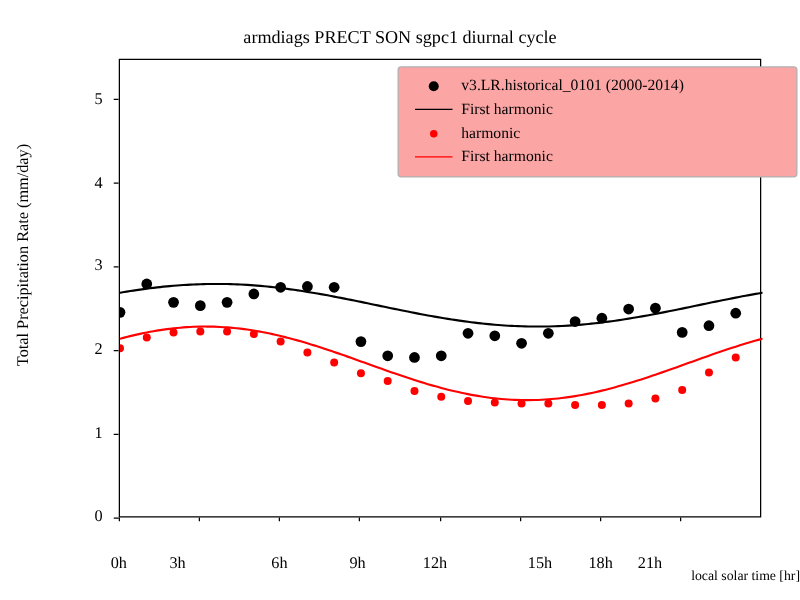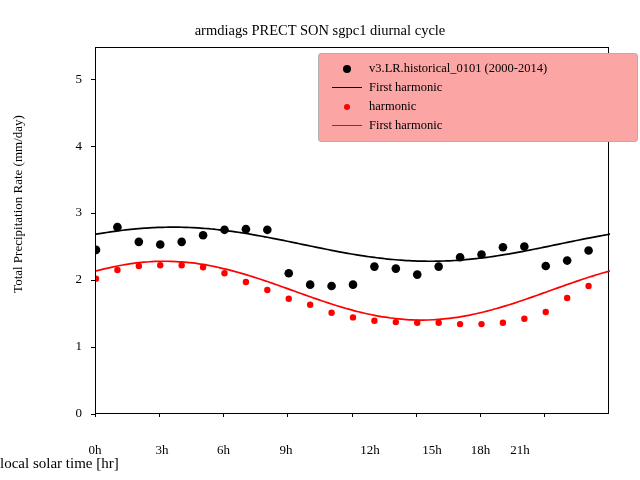--- a/index.html
+++ b/index.html
@@ -2,21 +2,21 @@
 <html><head>
 <meta charset="utf-8">
 <style>
   html,body{margin:0;padding:0;}
   body{width:640px;height:480px;background:#ffffff;font-family:"DejaVu Sans","Liberation Sans",sans-serif;overflow:hidden;}
   #fig{position:relative;width:640px;height:480px;font-family:Liberation Serif, serif;}
   #title{position:absolute;left:0;top:22px;width:640px;text-align:center;font-size:14.5px;color:#000;}
   #plot{position:absolute;left:95px;top:47px;width:514px;height:367px;border:1.1px solid #000;box-sizing:border-box;background:#fff;}
   #svgwrap{position:absolute;left:0;top:0;width:514px;height:367px;}
   #ylabel{position:absolute;left:-172px;top:196px;width:380px;text-align:center;transform:rotate(-90deg);transform-origin:center center;font-size:13px;color:#000;}
-  #xlabel{position:absolute;left:0;top:455px;width:640px;text-align:left;font-size:15px;color:#000;}
+  #xlabel{position:absolute;left:0;top:455px;width:640px;text-align:right;font-size:11px;color:#000;}
   .ytick{position:absolute;text-align:right;width:60px;font-size:13px;color:#000;}
   .ytickmark{position:absolute;width:4px;height:1.1px;background:#000;left:91px;}
   .xtick{position:absolute;text-align:center;width:60px;font-size:13px;color:#000;top:418px;margin-top:24px;}
   .xtickmark{position:absolute;height:4px;width:1.1px;background:#000;top:413px;}
   #legend{position:absolute;left:318px;top:53px;width:320px;border:0.9px solid #b0b0b0;border-radius:3px;background:#fca5a5;padding:5px 6px 6px 6px;box-sizing:border-box;}
   .legrow{display:flex;align-items:center;height:19px;}
   .legmark{width:44px;display:flex;align-items:center;justify-content:center;flex:0 0 44px;}
   .legtext{font-size:12.5px;color:#000;white-space:nowrap;}
   .dot{border-radius:50%;}
   .lineswatch{width:30px;height:1.7px;}
@@ -42,27 +42,27 @@
       <div class="ytick" style="left: 22px; top: 204.454px;">3</div>
       <div class="ytickmark" style="top: 146.105px;"></div>
       <div class="ytick" style="left: 22px; top: 137.605px;">4</div>
       <div class="ytickmark" style="top: 79.2559px;"></div>
       <div class="ytick" style="left: 22px; top: 70.7559px;">5</div>
     </div>
   <div id="xticks">
       <div class="xtickmark" style="left: 94.5px;"></div>
       <div class="xtick" style="left: 65px;">0h</div>
       <div class="xtickmark" style="left: 158.75px;"></div>
-      <div class="xtick" style="left: 132px;">3h</div>
+      <div class="xtick" style="left: 112px;">3h</div>
       <div class="xtickmark" style="left: 223px;"></div>
       <div class="xtick" style="left: 193.5px;">6h</div>
       <div class="xtickmark" style="left: 287.25px;"></div>
       <div class="xtick" style="left: 256px;">9h</div>
       <div class="xtickmark" style="left: 351.5px;"></div>
-      <div class="xtick" style="left: 340px;">12h</div>
+      <div class="xtick" style="left: 318px;">12h</div>
       <div class="xtickmark" style="left: 415.75px;"></div>
       <div class="xtick" style="left: 402px;">15h</div>
       <div class="xtickmark" style="left: 480px;"></div>
       <div class="xtick" style="left: 450.5px;">18h</div>
       <div class="xtickmark" style="left: 544.25px;"></div>
       <div class="xtick" style="left: 490px;">21h</div>
     </div>
 
   <div id="plot">
     <svg id="svgwrap" viewBox="0 0 514 367" preserveAspectRatio="none">

